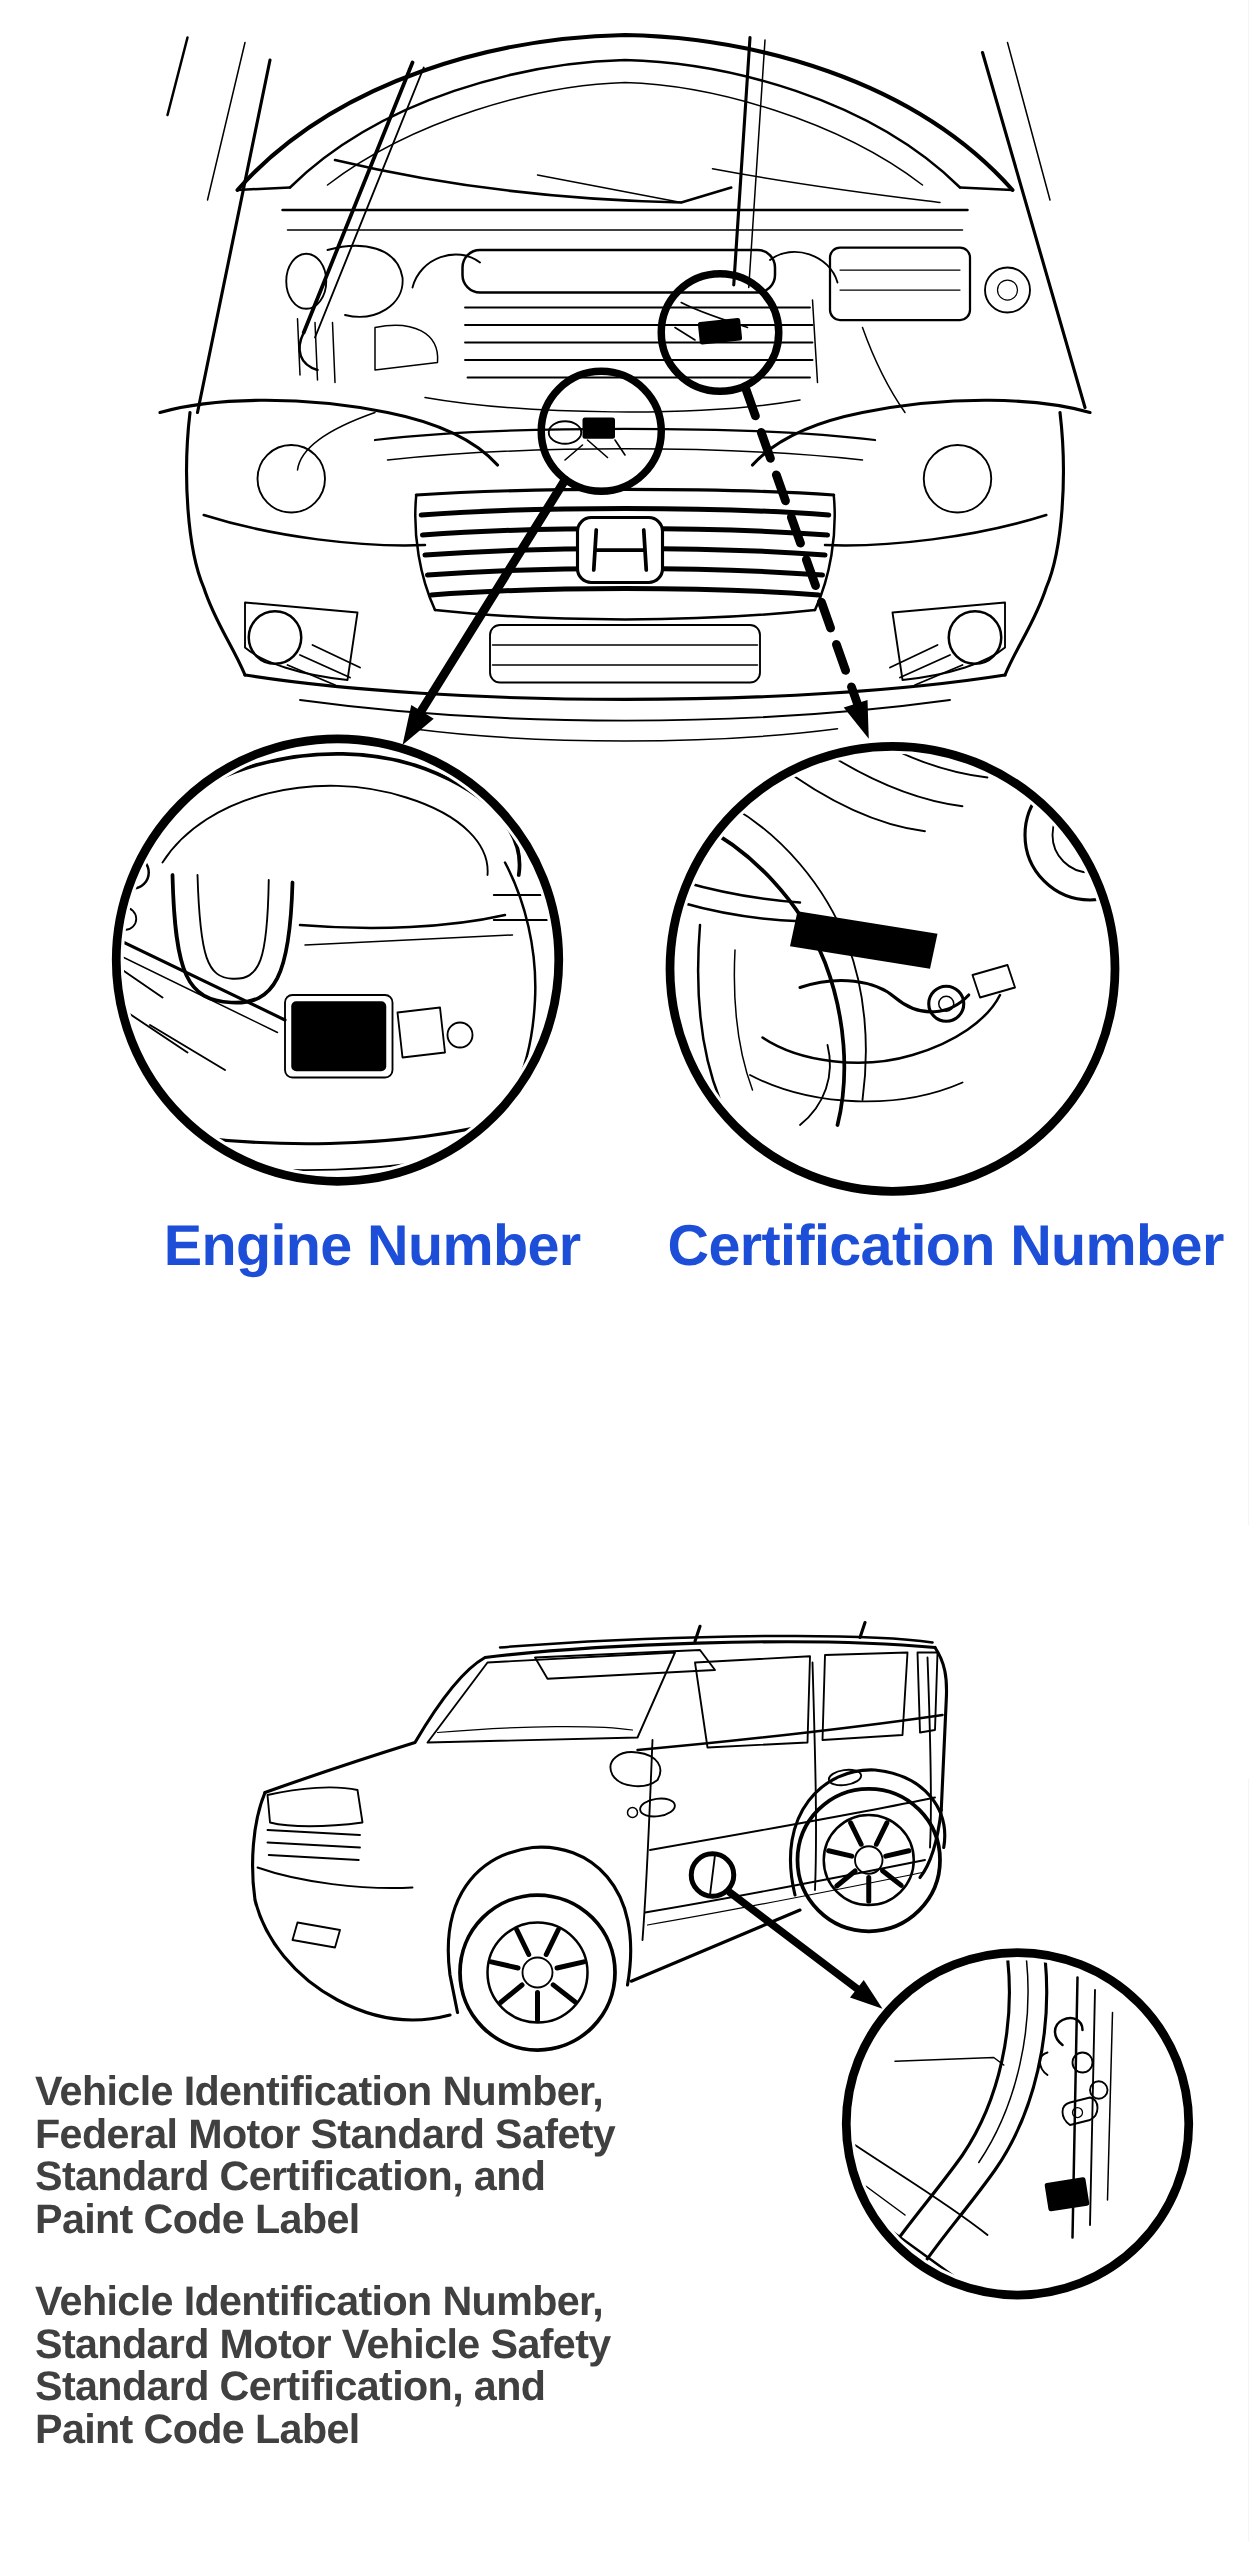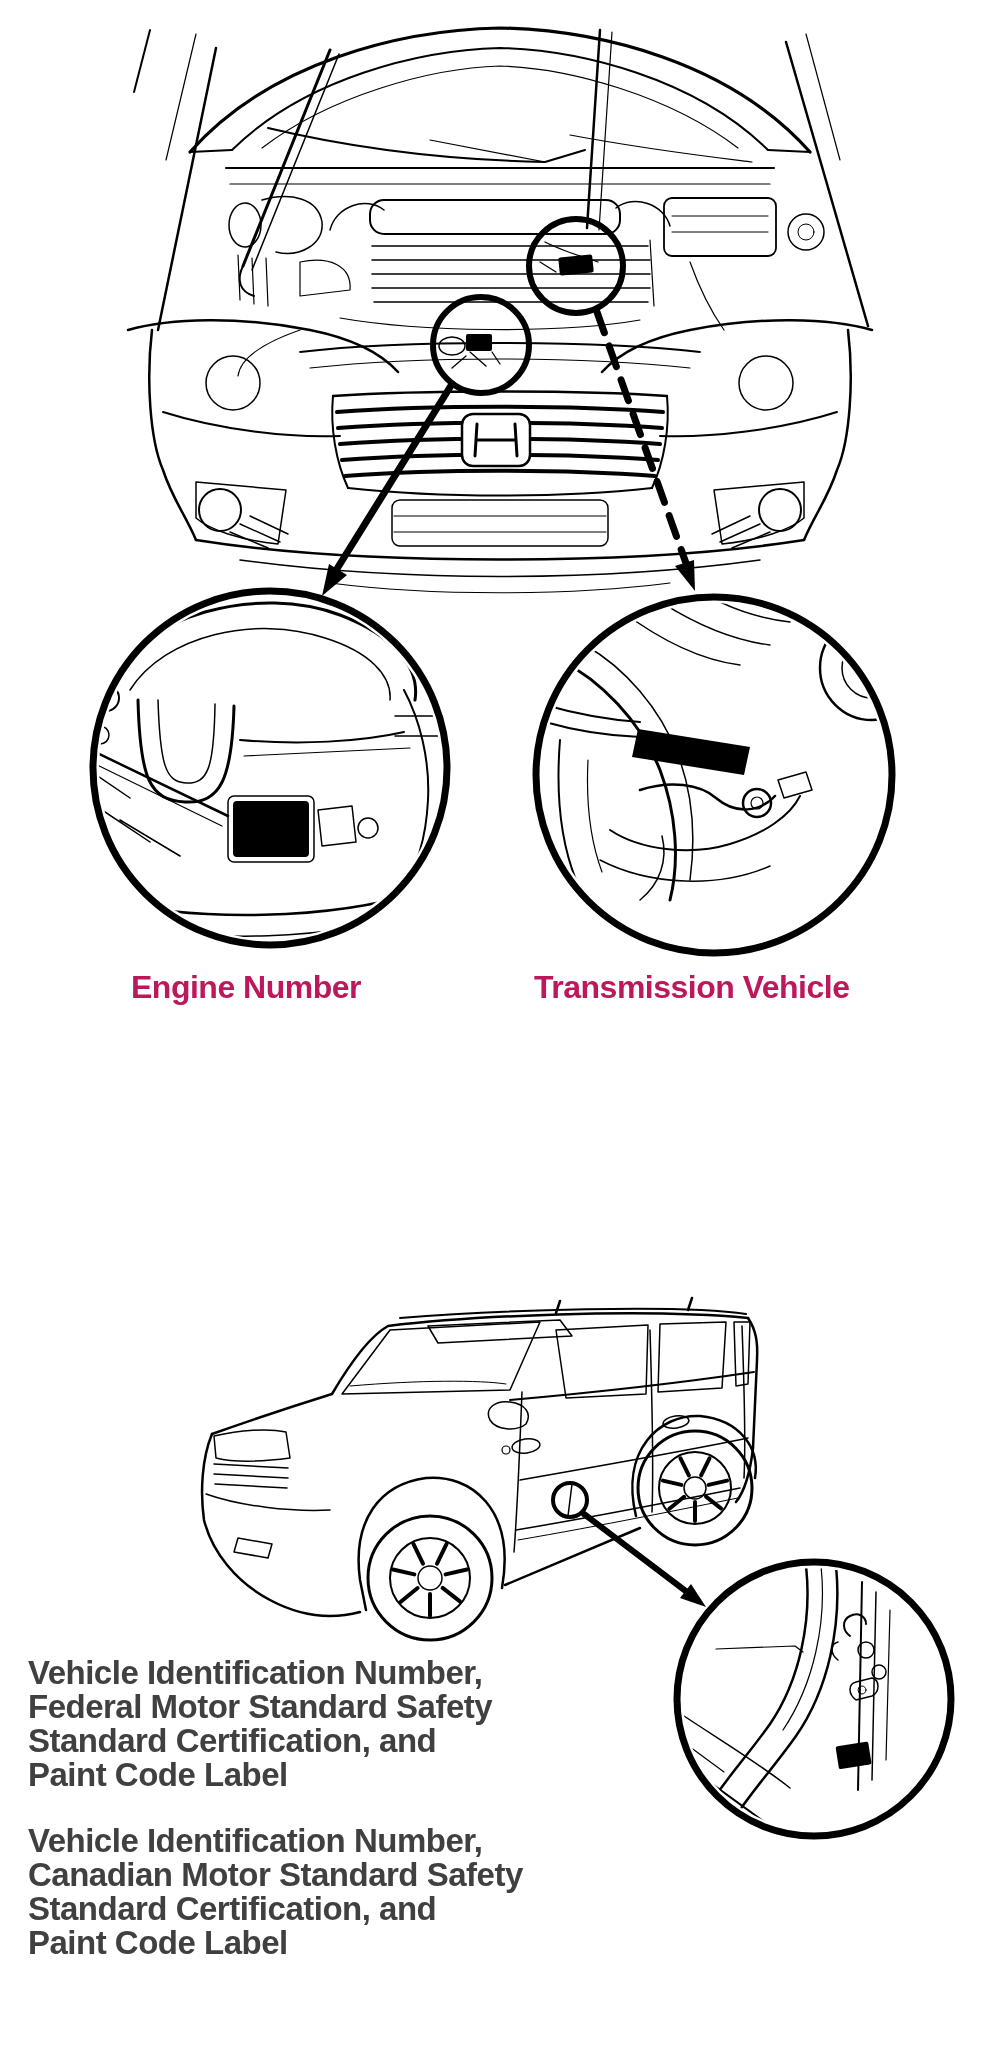--- a/index.html
+++ b/index.html
@@ -5,21 +5,21 @@
   html,body{margin:0;padding:0;background:#e8e8e8;}
   #page{
     position:relative;width:999px;height:2046px;background:#ffffff;
     font-family:"Liberation Sans","DejaVu Sans",sans-serif;overflow:hidden;
   }
   #art{position:absolute;left:0;top:0;width:999px;height:2046px;}
   svg *{vector-effect:none;}
   .ln{stroke:#000;fill:none;stroke-linecap:round;stroke-linejoin:round;}
   .fillb{fill:#000;stroke:none;}
   .callout-label{
-    position:absolute;font-weight:bold;font-size:32px;color:#be185d;
+    position:absolute;font-weight:bold;font-size:46px;color:#1d4ed8;
     white-space:nowrap;letter-spacing:-0.5px;
   }
   .para{
     position:absolute;font-weight:bold;font-size:33px;line-height:34px;color:#404040;
     letter-spacing:-0.5px;
   }
   .para span{display:block;white-space:nowrap;}
 </style>
 </head>
 <body>
@@ -276,29 +276,29 @@
       <path class="ln" stroke-width="2" d="M690,1768 L770,1826"></path>
       <path class="ln" stroke-width="1.5" d="M700,1790 L758,1832"></path>
       <path class="ln" stroke-width="1.2" d="M686,1744 L724,1772"></path>
       <path class="ln" stroke-width="1.5" d="M684,1716 C720,1740 760,1764 790,1788"></path>
     </g>
   </g>
 </svg>
 
 <div class="callout-label" style="left:131px;top:969px;">Engine Number</div>
 
-<div class="callout-label" style="left:534px;top:969px;">Transmission Vehicle</div>
+<div class="callout-label" style="left:534px;top:969px;">Certification Number</div>
 
 <div class="para" style="left:28px;top:1656px;">
   <span>Vehicle Identification Number,</span>
   <span>Federal Motor Standard Safety</span>
   <span>Standard Certification, and</span>
   <span>Paint Code Label</span>
 </div>
 
 <div class="para" style="left:28px;top:1824px;">
   <span>Vehicle Identification Number,</span>
-  <span>Canadian Motor Standard Safety</span>
+  <span>Standard Motor Vehicle Safety</span>
   <span>Standard Certification, and</span>
   <span>Paint Code Label</span>
 </div>
 
 </div>
 
 </body></html>

